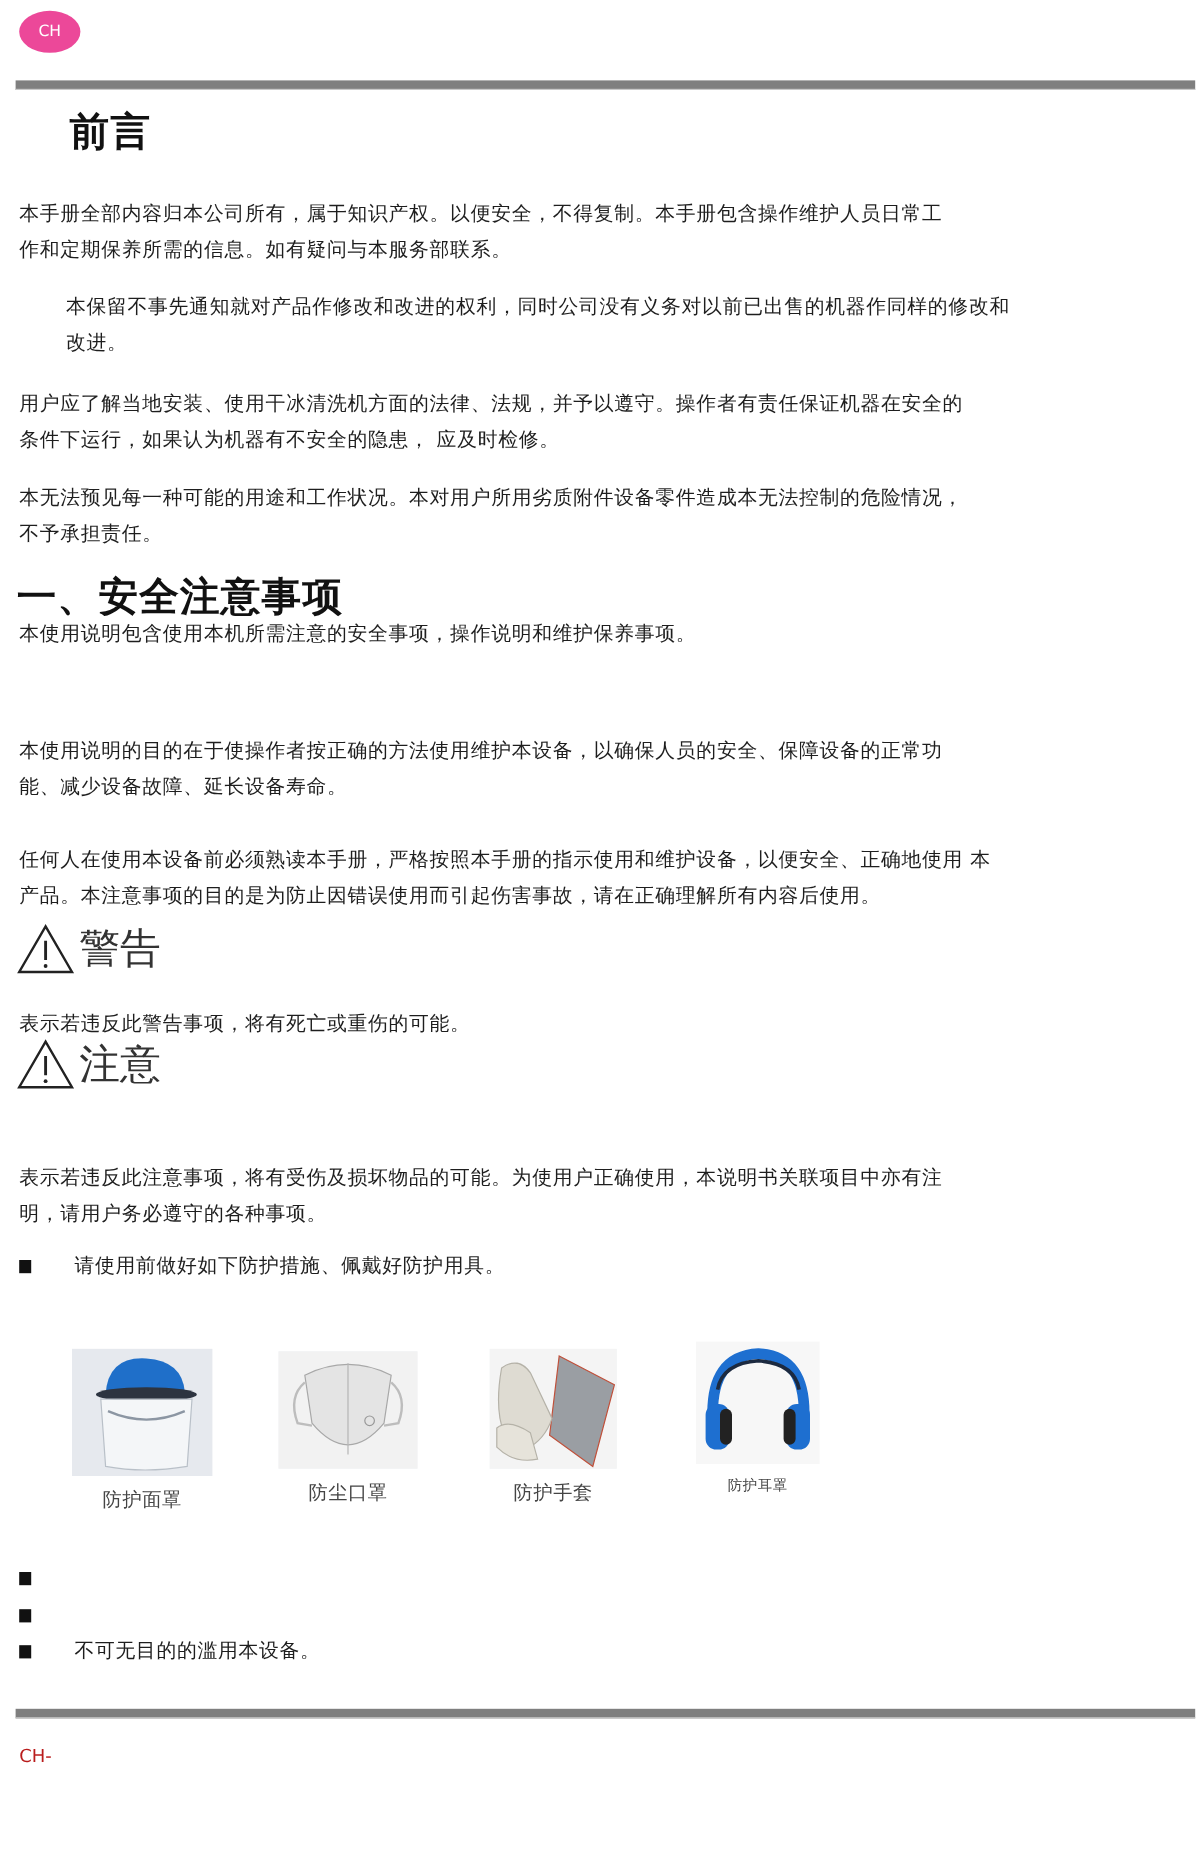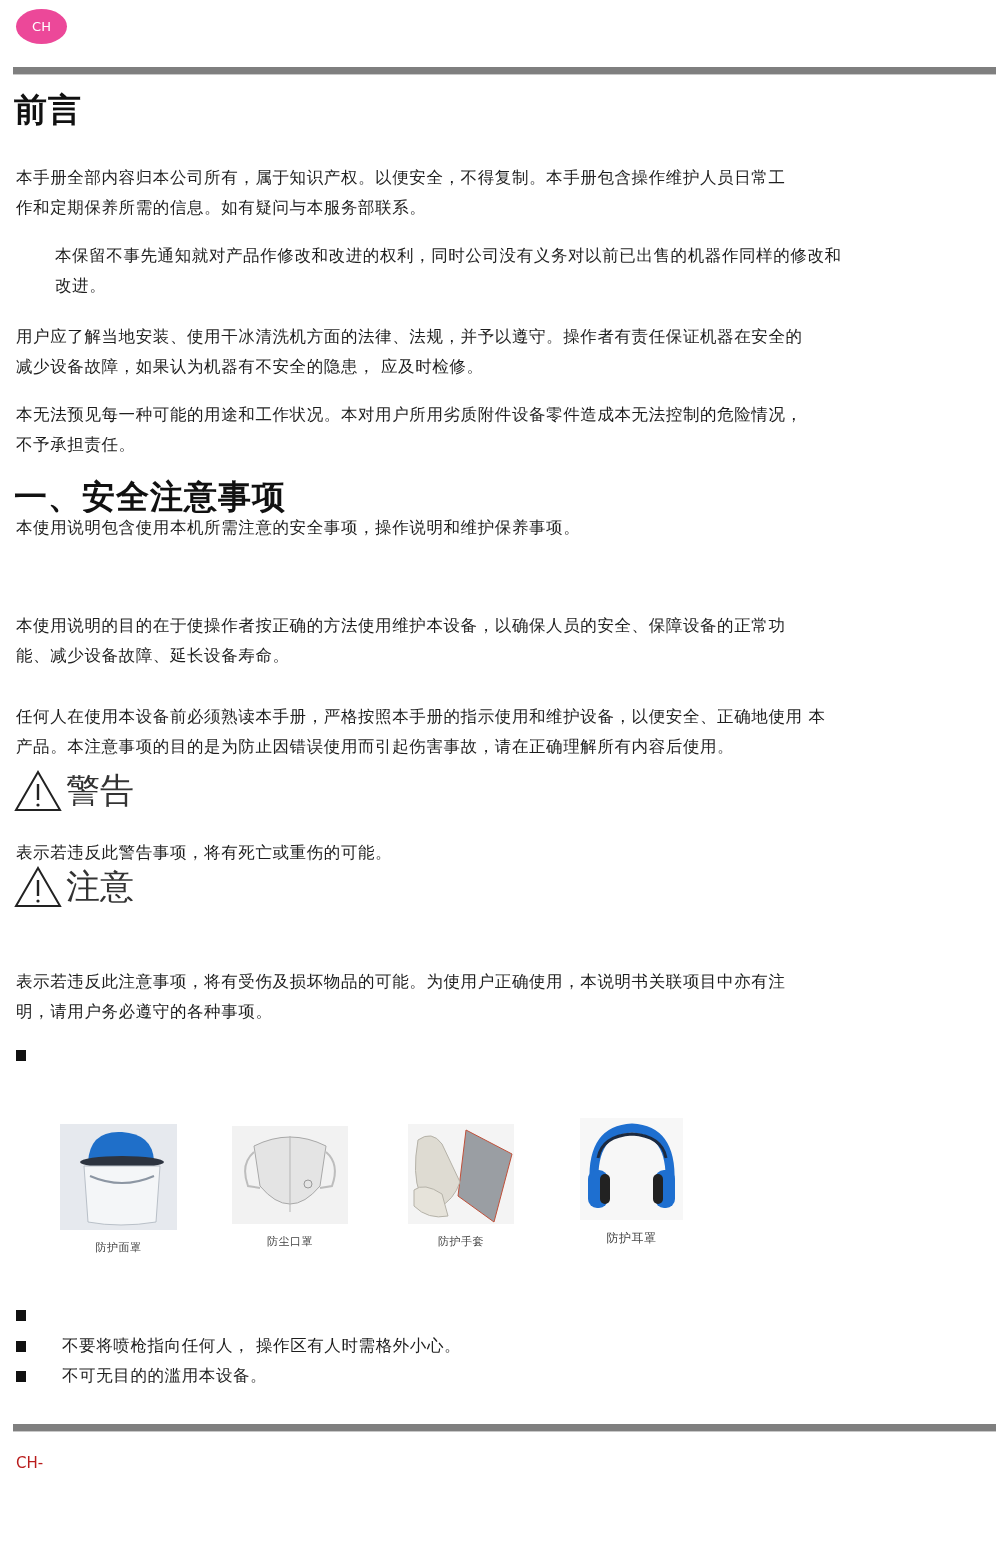--- a/index.html
+++ b/index.html
@@ -37,40 +37,40 @@
     font-size: 16.5px; color: #1e1e1e; letter-spacing: 0.6px; height: 30px;
   }
   .bullet {
     width: 10px; height: 11px; background: #111; margin-right: 36px; flex: none;
   }
   .ppe {
     position: absolute; display: flex; flex-direction: column; align-items: center;
   }
   .ppe .pic { background: #f3f4f6; position: relative; overflow: hidden; }
   .ppe .cap {
-    font-size: 11px; color: #444; margin-top: 10px; letter-spacing: 0.5px;
+    font-size: 16px; color: #444; margin-top: 10px; letter-spacing: 0.5px;
   }
   .footer-label {
     left: 16px; top: 1454px; font-family: "DejaVu Sans", "Liberation Sans", sans-serif;
     font-size: 15px; color: #b91c1c;
   }
 </style>
 </head>
 <body>
 
 <div class="abs lang-badge">CH</div>
 <div class="abs rule" style="top:67px;"></div>
 
-<div class="abs h1" style="top:88px;">前言</div>
+<div class="abs h1" style="top:88px;margin-left:44px;">前言</div>
 <div class="abs para" style="top:163px;white-space:pre-line;">本手册全部内容归本公司所有，属于知识产权。以便安全，不得复制。本手册包含操作维护人员日常工
 作和定期保养所需的信息。如有疑问与本服务部联系。</div>
 <div class="abs para" style="top:241px;white-space:pre-line;margin-left:39px;">本保留不事先通知就对产品作修改和改进的权利，同时公司没有义务对以前已出售的机器作同样的修改和
 改进。</div>
 <div class="abs para" style="top:322px;white-space:pre-line;">用户应了解当地安装、使用干冰清洗机方面的法律、法规，并予以遵守。操作者有责任保证机器在安全的
-减少设备故障，如果认为机器有不安全的隐患，  应及时检修。</div>
+条件下运行，如果认为机器有不安全的隐患，  应及时检修。</div>
 <div class="abs para" style="top:400px;white-space:pre-line;">本无法预见每一种可能的用途和工作状况。本对用户所用劣质附件设备零件造成本无法控制的危险情况，
 不予承担责任。</div>
 
 <div class="abs h1" style="top:475px;">一、安全注意事项</div>
 <div class="abs para" style="top:513px;white-space:pre-line;">本使用说明包含使用本机所需注意的安全事项，操作说明和维护保养事项。</div>
 <div class="abs para" style="top:611px;white-space:pre-line;">本使用说明的目的在于使操作者按正确的方法使用维护本设备，以确保人员的安全、保障设备的正常功
 能、减少设备故障、延长设备寿命。</div>
 <div class="abs para" style="top:702px;white-space:pre-line;">任何人在使用本设备前必须熟读本手册，严格按照本手册的指示使用和维护设备，以便安全、正确地使用 本
 产品。本注意事项的目的是为防止因错误使用而引起伤害事故，请在正确理解所有内容后使用。</div>
 
@@ -90,20 +90,21 @@
     <line x1="24" y1="15" x2="24" y2="31" stroke="#222" stroke-width="2.4"></line>
     <circle cx="24" cy="36" r="1.6" fill="#222"></circle>
   </svg>
   <span>注意</span>
 </div>
 <div class="abs para" style="top:967px;white-space:pre-line;">表示若违反此注意事项，将有受伤及损坏物品的可能。为使用户正确使用，本说明书关联项目中亦有注
  明，请用户务必遵守的各种事项。</div>
 
 <div class="abs bullet-row" style="top:1040px;">
   <span class="bullet"></span>
+  <span>请使用前做好如下防护措施、佩戴好防护用具。</span>
 </div>
 
 <div class="ppe" style="left:60px;top:1124px;">
   <div class="pic" style="width:117px;height:106px;background:#e9ecef;">
     <svg width="117" height="106" viewBox="0 0 117 106">
       <rect width="117" height="106" fill="#e6e9ee"></rect>
       <path d="M28 38 Q30 6 62 8 Q92 10 94 36 Z" fill="#1f6fc9"></path>
       <ellipse cx="62" cy="38" rx="42" ry="6" fill="#2d3440"></ellipse>
       <path d="M24 42 L100 42 L96 98 Q60 104 28 98 Z" fill="#f4f6f8" stroke="#b9c0c8" stroke-width="1"></path>
       <path d="M30 52 Q62 66 94 52" fill="none" stroke="#8c96a3" stroke-width="2"></path>
@@ -151,21 +152,20 @@
     </svg>
   </div>
   <div class="cap" style="font-size:12px;">防护耳罩</div>
 </div>
 
 <div class="abs bullet-row" style="top:1300px;">
   <span class="bullet"></span>
 </div>
 <div class="abs bullet-row" style="top:1331px;">
   <span class="bullet"></span>
-  <span>不要将喷枪指向任何人，  操作区有人时需格外小心。</span>
 </div>
 <div class="abs bullet-row" style="top:1361px;">
   <span class="bullet"></span>
   <span>不可无目的的滥用本设备。</span>
 </div>
 
 <div class="abs rule" style="top:1424px;"></div>
 <div class="abs footer-label">CH-</div>
 
 </body></html>

